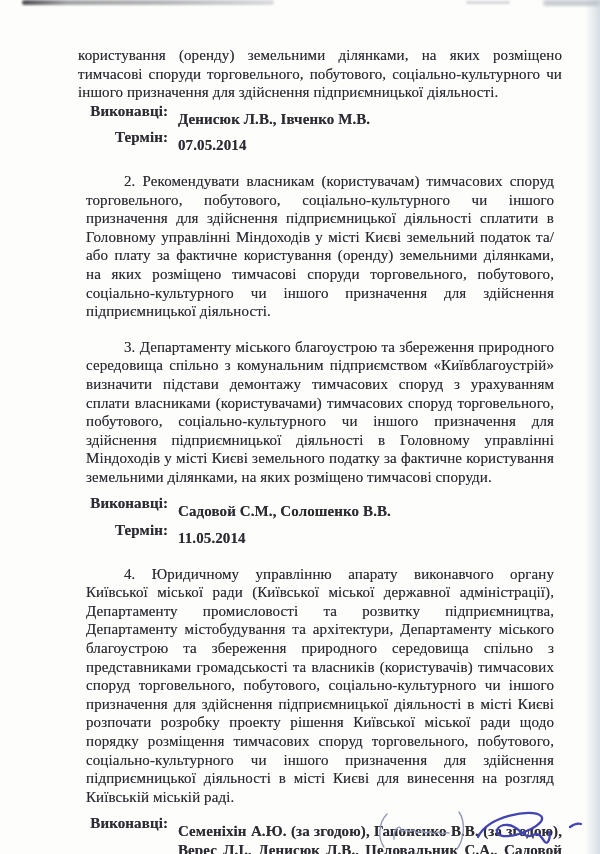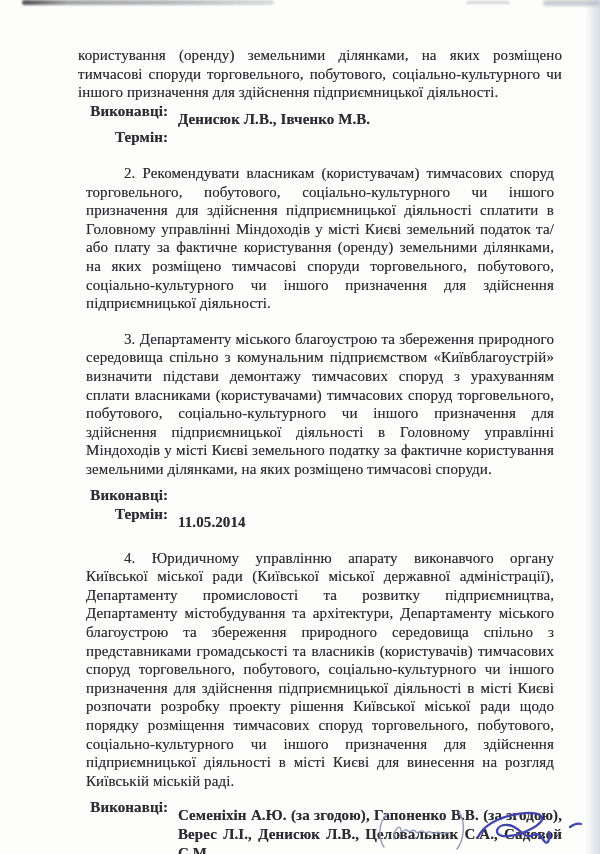--- a/index.html
+++ b/index.html
@@ -69,31 +69,33 @@
   <div class="content">
 
     <div class="section">
       <p class="cont-par">користування (оренду) земельними ділянками, на яких розміщено тимчасові споруди торговельного, побутового, соціально-культурного чи іншого призначення для здійснення підприємницької діяльності.</p>
       <div class="exec-row">
         <span class="exec-label">Виконавці:</span>
         <span class="exec-value lline">Денисюк Л.В., Івченко М.В.</span>
       </div>
       <div class="exec-row">
         <span class="exec-label">Термін:</span>
+        <span class="exec-value lline">07.05.2014</span>
       </div>
     </div>
 
     <div class="section">
       <p class="body-par">2. Рекомендувати власникам (користувачам) тимчасових споруд торговельного, побутового, соціально-культурного чи іншого призначення для здійснення підприємницької діяльності сплатити в Головному управлінні Міндоходів у місті Києві земельний податок та/або плату за фактичне користування (оренду) земельними ділянками, на яких розміщено тимчасові споруди торговельного, побутового, соціально-культурного чи іншого призначення для здійснення підприємницької діяльності.</p>
     </div>
 
     <div class="section">
       <p class="body-par">3. Департаменту міського благоустрою та збереження природного середовища спільно з комунальним підприємством «Київблагоустрій» визначити підстави демонтажу тимчасових споруд з урахуванням сплати власниками (користувачами) тимчасових споруд торговельного, побутового, соціально-культурного чи іншого призначення для здійснення підприємницької діяльності в Головному управлінні Міндоходів у місті Києві земельного податку за фактичне користування земельними ділянками, на яких розміщено тимчасові споруди.</p>
       <div class="exec-row">
         <span class="exec-label">Виконавці:</span>
+        <span class="exec-value lline">Садовой С.М., Солошенко В.В.</span>
       </div>
       <div class="exec-row">
         <span class="exec-label">Термін:</span>
         <span class="exec-value lline">11.05.2014</span>
       </div>
     </div>
 
     <div class="section">
       <p class="body-par">4. Юридичному управлінню апарату виконавчого органу Київської міської ради (Київської міської державної адміністрації), Департаменту промисловості та розвитку підприємництва, Департаменту містобудування та архітектури, Департаменту міського благоустрою та збереження природного середовища спільно з представниками громадськості та власників (користувачів) тимчасових споруд торговельного, побутового, соціально-культурного чи іншого призначення для здійснення підприємницької діяльності в місті Києві розпочати розробку проекту рішення Київської міської ради щодо порядку розміщення тимчасових споруд торговельного, побутового, соціально-культурного чи іншого призначення для здійснення підприємницької діяльності в місті Києві для винесення на розгляд Київській міській раді.</p>
       <div class="exec-row">

